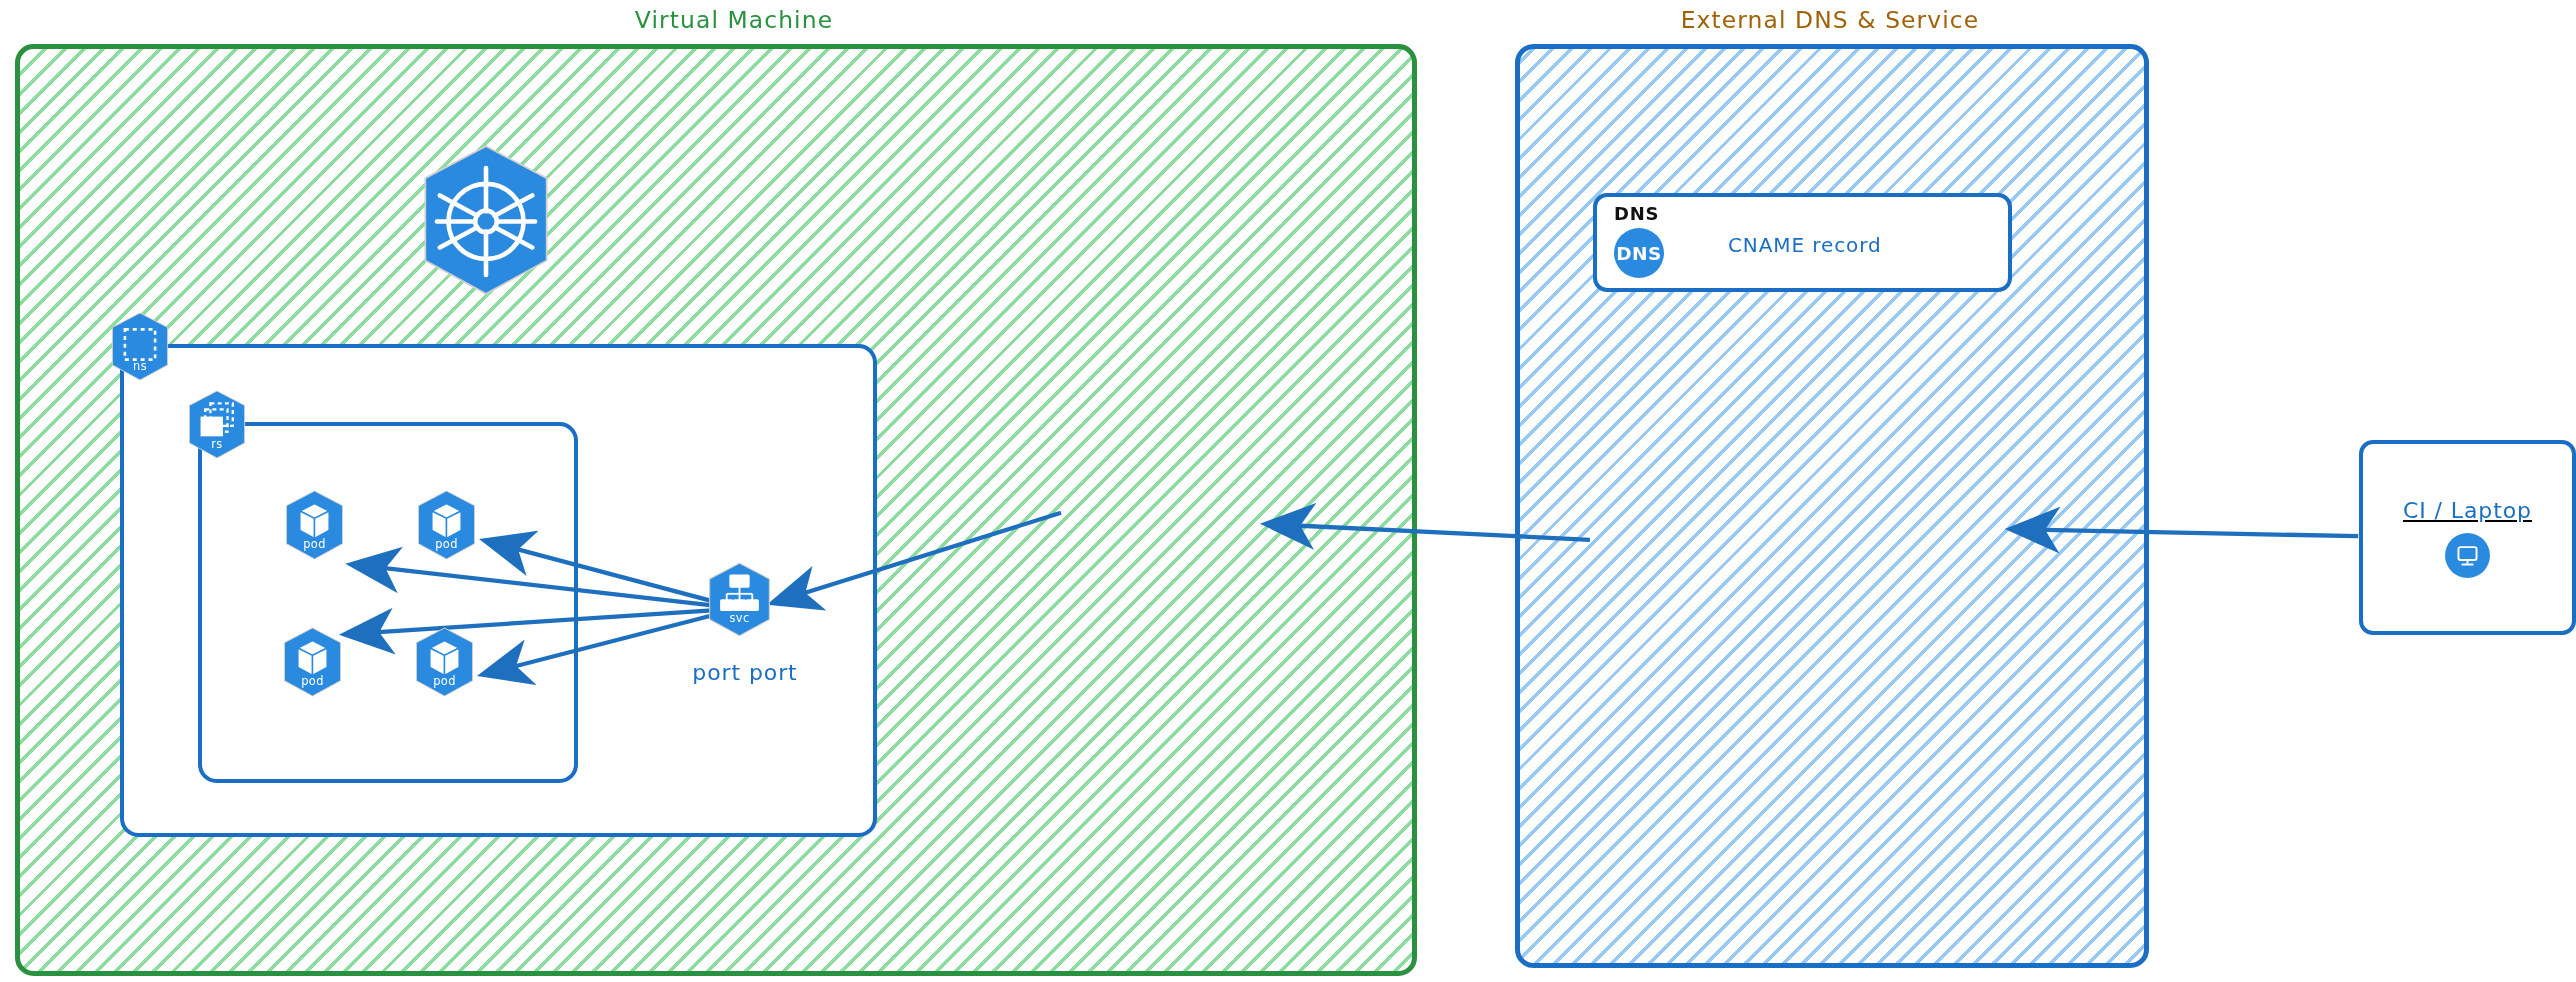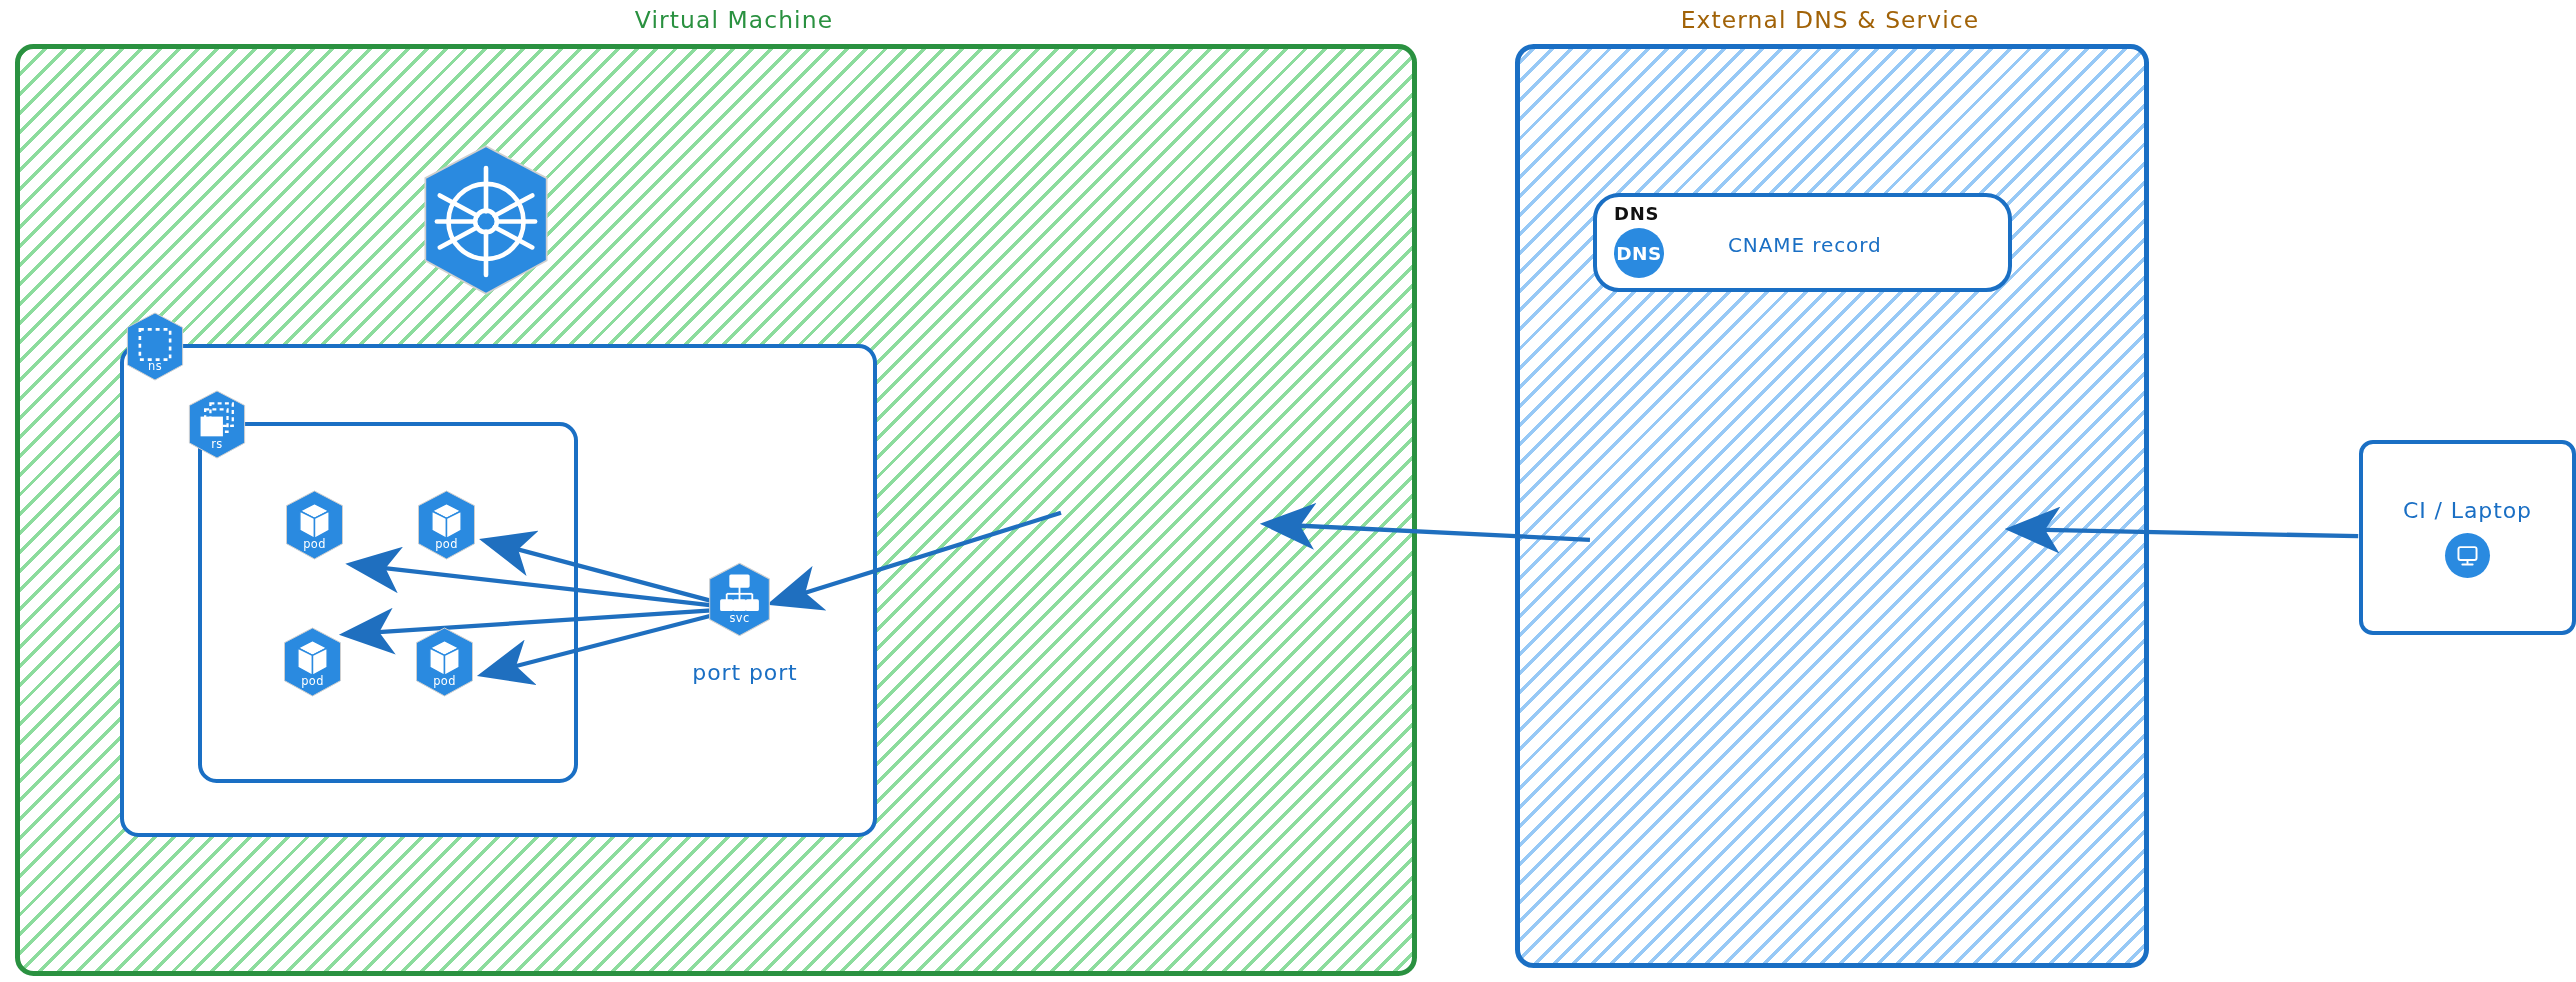--- a/index.html
+++ b/index.html
@@ -95,21 +95,21 @@
   }
   .node-label.blue  { color: #1a6fc4; }
   .node-label.green { color: #2a9140; }
 
   
   .dns-card {
     position: absolute;
     box-sizing: border-box;
     background: #ffffff;
     border: 4.3px solid #1a6fc4;
-    border-radius: 26px;
+    border-radius: 14px;
   }
   .dns-card-title {
     position: absolute;
     left: 17px;
     top: 5.7px;
     font-size: 18px;
     color: #111111;
     letter-spacing: 0.7px;
     font-weight: bold;
   }
@@ -228,21 +228,21 @@
         <line x1="18" y1="37" x2="44" y2="51"></line>
         <line x1="56" y1="59" x2="82" y2="73"></line>
         <line x1="82" y1="37" x2="56" y2="51"></line>
         <line x1="44" y1="59" x2="18" y2="73"></line>
         <line x1="16" y1="55" x2="42" y2="55"></line>
         <line x1="58" y1="55" x2="84" y2="55"></line>
       </g>
     </svg>
   </div>
 
-  <div class="k8s-badge" style="left:114px; top:311px; width:66px; height:71px;">
+  <div class="k8s-badge" style="left:99px; top:311px; width:66px; height:71px;">
     <svg viewBox="0 0 100 108" width="66" height="71">
       <polygon points="50,3 92,25 92,82 50,105 8,82 8,25" fill="#2a8ae0" stroke="#cfcfcf" stroke-width="1.5"></polygon>
       <rect x="27" y="28" width="46" height="46" fill="none" stroke="#ffffff" stroke-width="4" stroke-dasharray="6 6"></rect>
     </svg>
     <div class="k8s-cap" style="top:48px;">ns</div>
   </div>
 
   <div class="k8s-badge" style="left:176px; top:389px; width:66px; height:71px;">
     <svg viewBox="0 0 100 108" width="66" height="71">
       <polygon points="50,3 92,25 92,82 50,105 8,82 8,25" fill="#2a8ae0" stroke="#cfcfcf" stroke-width="1.5"></polygon>
@@ -324,21 +324,21 @@
   <div class="free-caption" style="left:737px; top:660px;">port port</div>
 
 
   <div class="dns-card" style="left:1585px; top:193px; width:419px; height:99px;">
     <div class="dns-card-title">DNS</div>
     <div class="dns-badge">DNS</div>
     <div class="dns-card-text">CNAME record</div>
   </div>
 
 
-  <div class="node-box blue" style="left:2351px; top:440px; width:217px; height:195px; flex-direction:column;">
+  <div class="node-box blue" style="left:2351px; top:440px; width:217px; height:195px; flex-direction:column;text-decoration:underline;">
     <span class="node-label blue" style="margin-bottom:10px;">CI / Laptop</span>
     <span class="mon-circle" style="position:relative;">
       <svg viewBox="0 0 48 48" width="31" height="31">
         <rect x="10" y="11" width="28" height="20" rx="3" fill="none" stroke="#ffffff" stroke-width="3"></rect>
         <line x1="24" y1="31" x2="24" y2="37" stroke="#ffffff" stroke-width="3"></line>
         <line x1="16" y1="38" x2="32" y2="38" stroke="#ffffff" stroke-width="3" stroke-linecap="round"></line>
       </svg>
     </span>
   </div>
 

